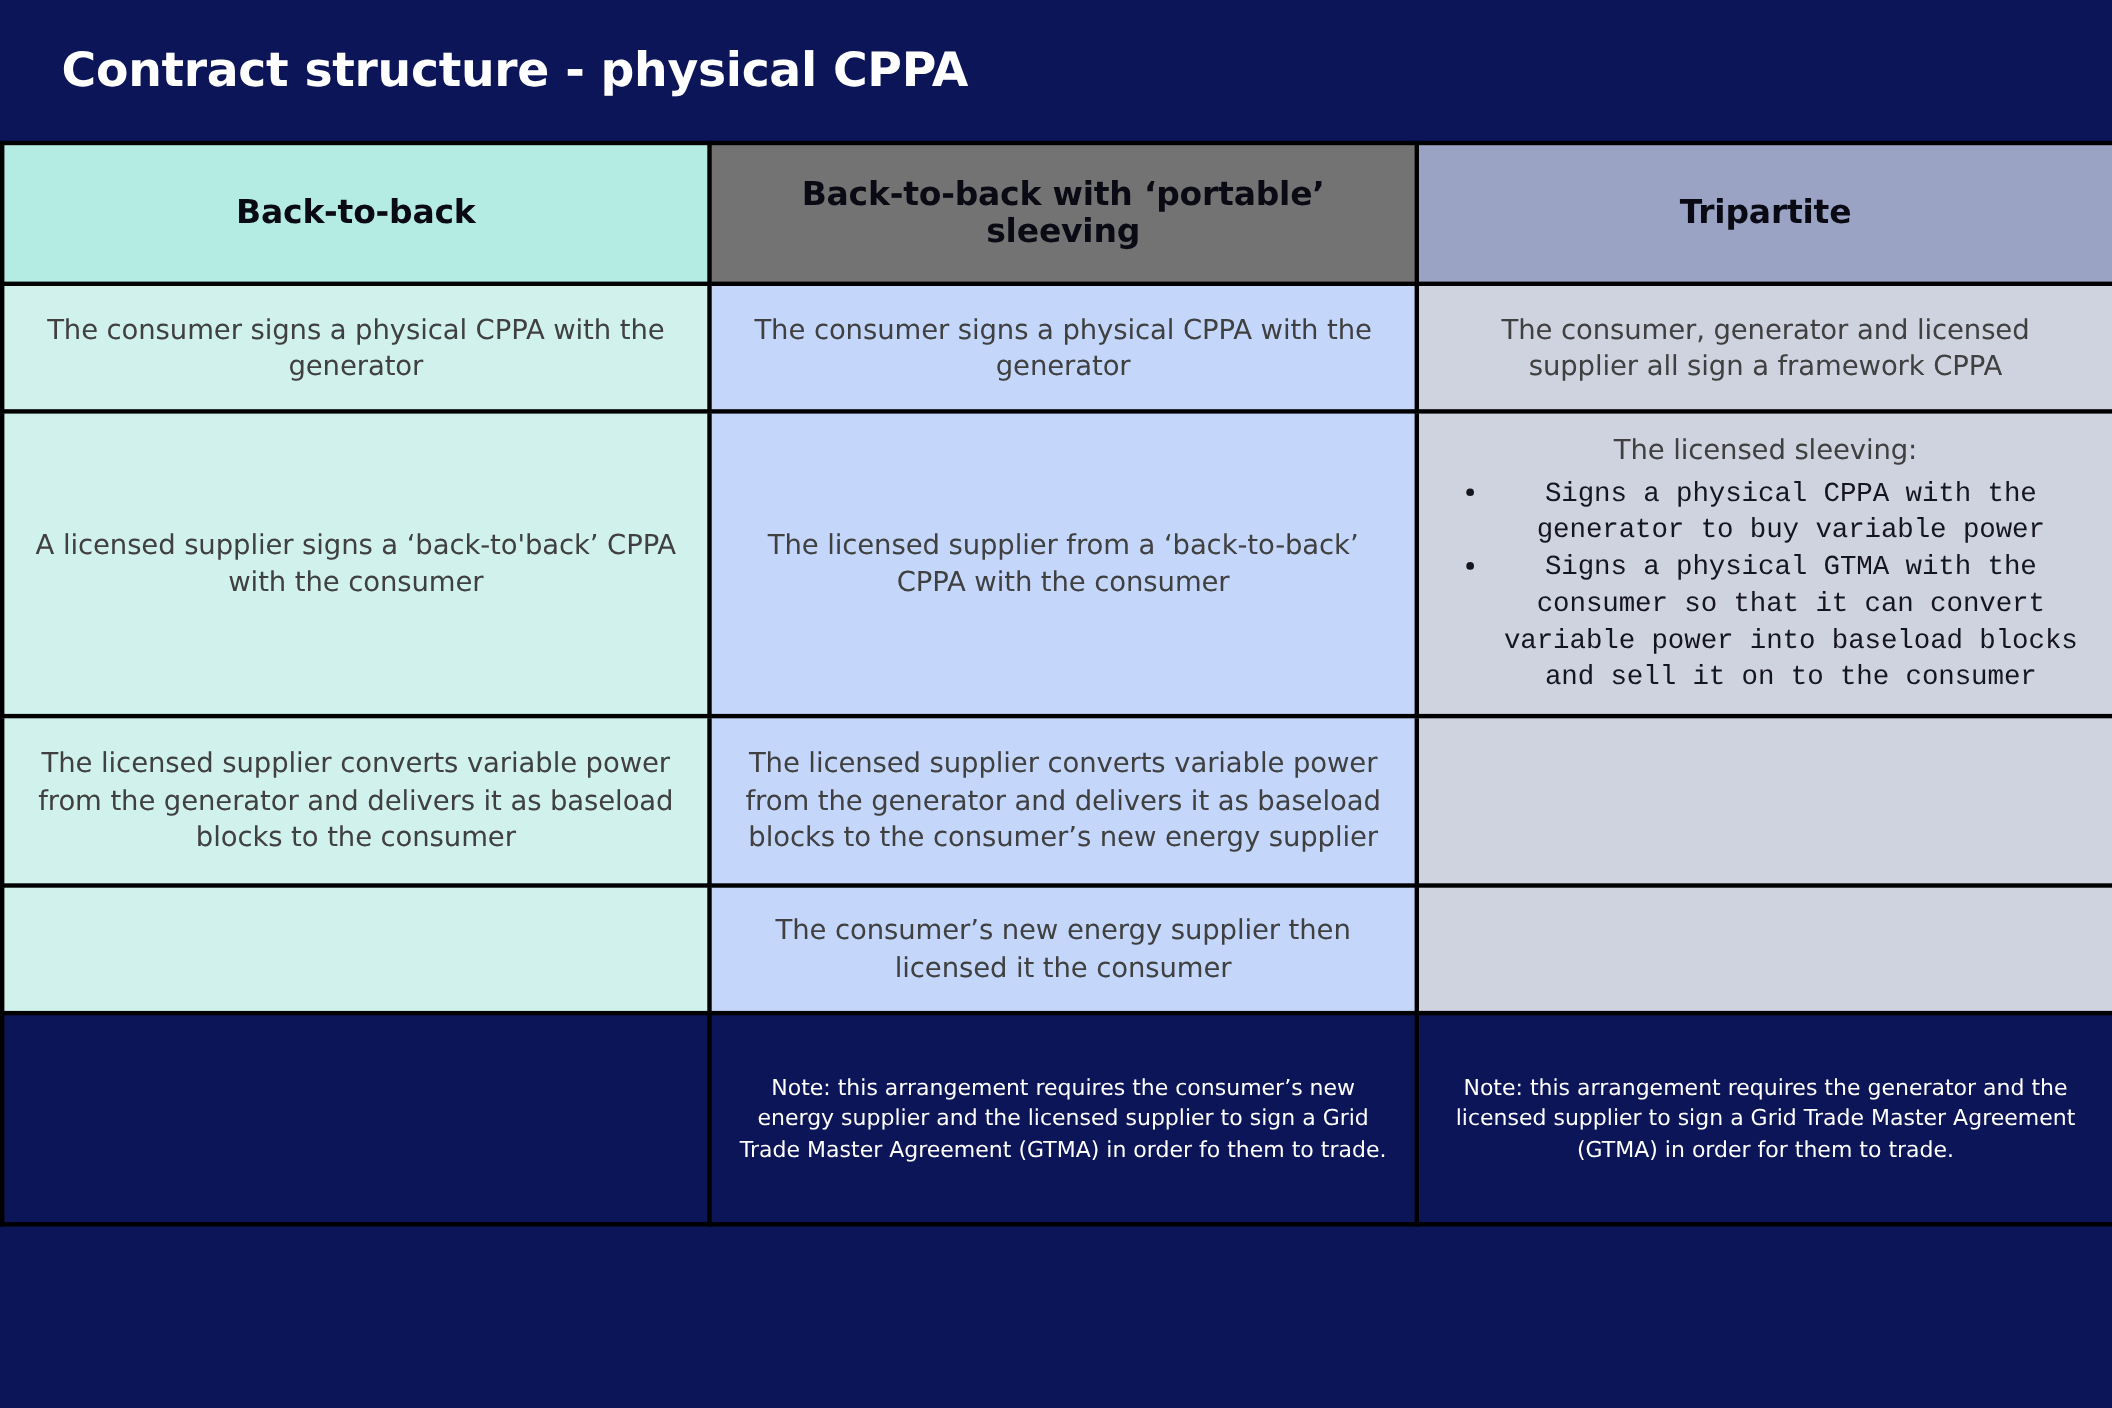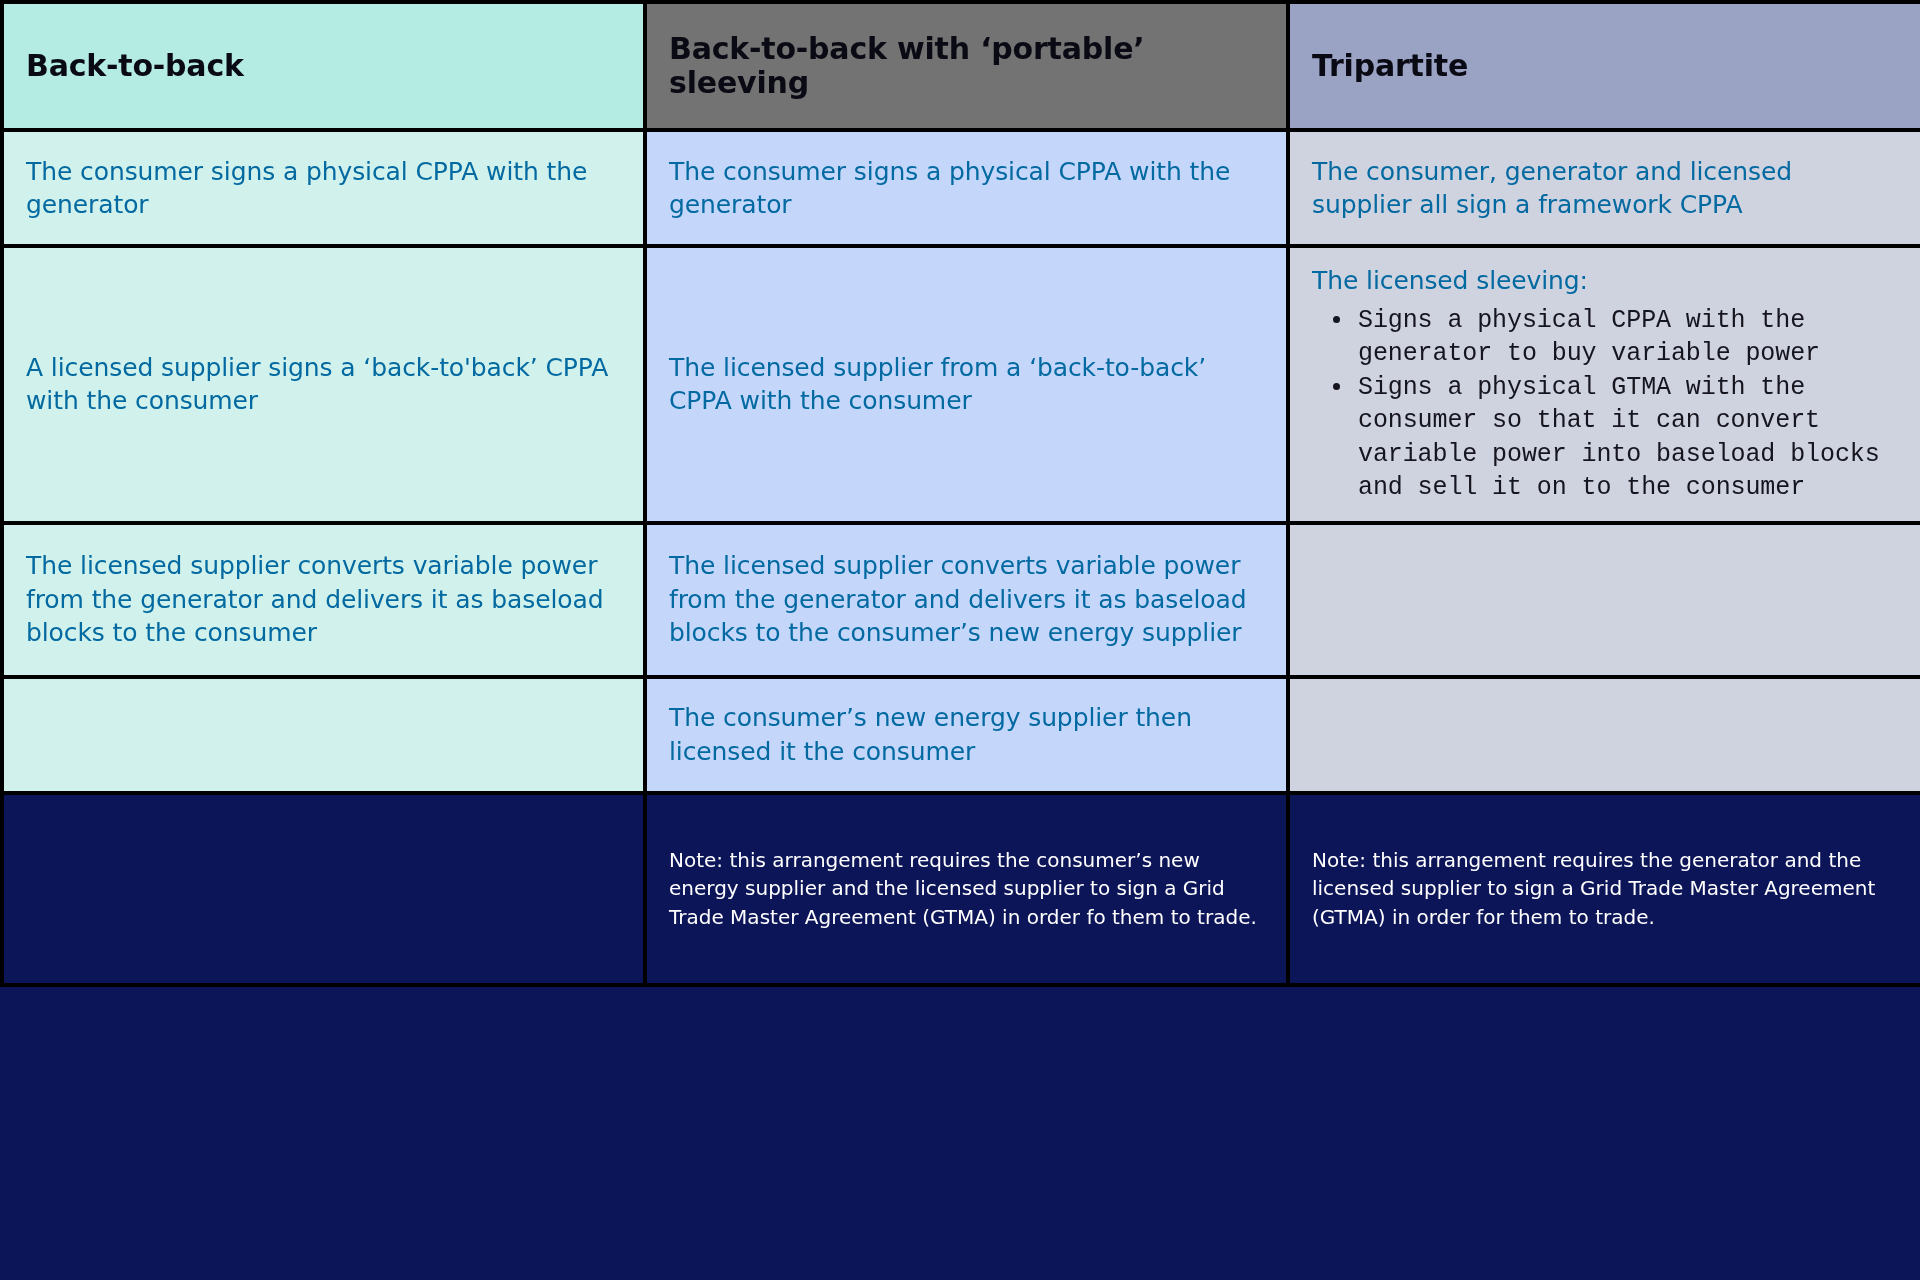--- a/index.html
+++ b/index.html
@@ -79,32 +79,32 @@
   .hdr-c2 { background: #737373; }
   .hdr-c3 { background: #9ba3c4; }
 
   
   .body-c1 { background: #d1f2ec; }
   .body-c2 { background: #c4d7fb; }
   .body-c3 { background: #cfd2df; }
 
   .cell-text {
     font-size: 25px;
-    color: #0369a1;
+    color: #404040;
     line-height: 1.34;
     letter-spacing: -0.1px;
   }
 
   
   .r1 td { height: 112px; }
   .r2 td { height: 272px; }
   .r3 td { height: 150px; }
   .r4 td { height: 112px; }
   .r5 td { height: 188px; }
-  .va-mid { vertical-align: middle; }
+  .va-mid { vertical-align: middle; text-align: center; }
 
   
   ul.bullets {
     margin: 6px 0 0 0;
     padding-left: 42px;
     list-style-type: disc;
   }
   ul.bullets li {
     font-size: 25px;
     color: #15151f;
@@ -127,20 +127,23 @@
   }
   .note-empty {
     background: #0d1559;
   }
 </style>
 </head>
 <body>
 
 <div class="page">
 
+  <div class="title-bar">
+    <div class="title">Contract structure - physical CPPA</div>
+  </div>
 
   <table class="table">
     <colgroup>
       <col class="c1">
       <col class="c2">
       <col class="c3">
     </colgroup>
     <tbody>
 
       <tr class="hdr">

